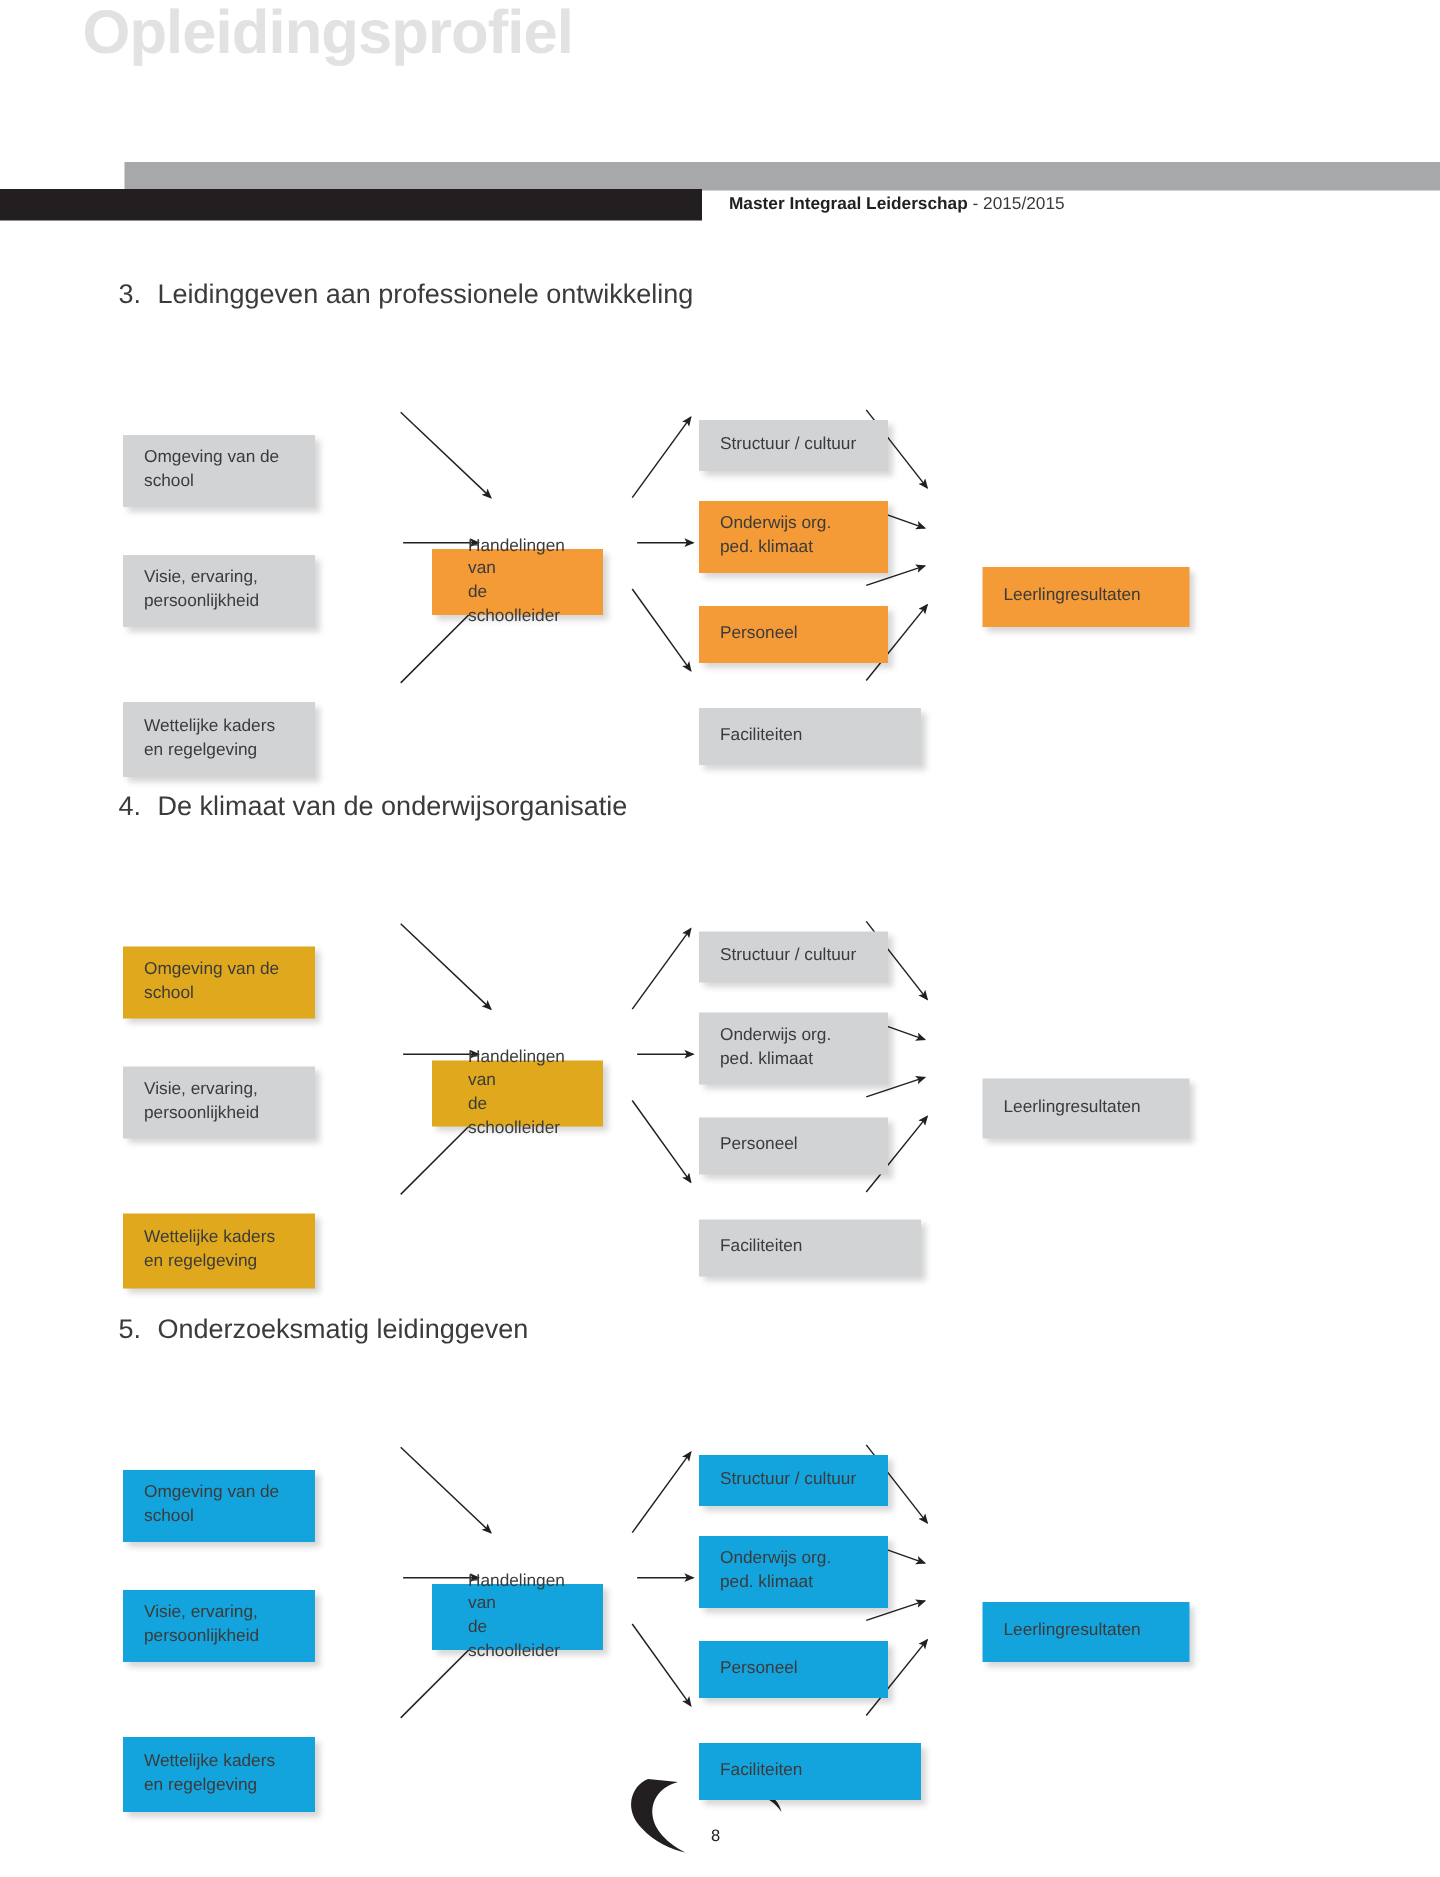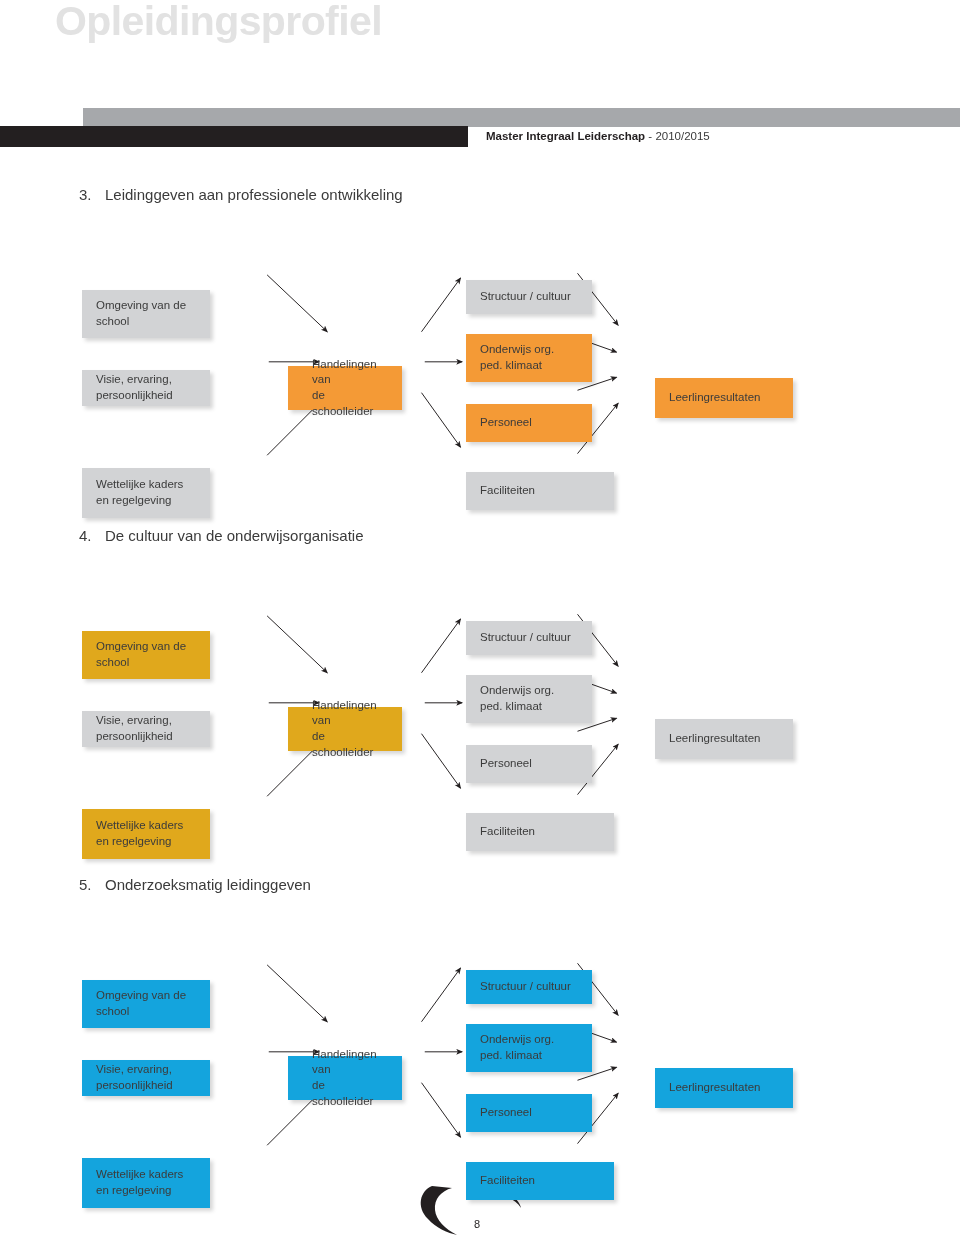--- a/index.html
+++ b/index.html
@@ -44,21 +44,21 @@
     white-space: nowrap;
   }
   #header-meta .strong { font-weight: bold; }
   #header-meta .light { color: #3a3a3a; font-weight: normal; }
 
   
   .section { position: absolute; left: 0; width: 960px; }
   .section-heading {
     position: absolute;
     left: 79px;
-    font-size: 15px;
+    font-size: 18px;
     color: #3b3b3b;
     white-space: nowrap;
   }
   .section-heading .num {
     display: inline-block;
     width: 26px;
   }
 
   
   .diagram { position: absolute; left: 0; top: 0; width: 960px; height: 260px; }
@@ -78,21 +78,21 @@
     box-shadow: 3px 3px 4px rgba(0,0,0,0.16);
     z-index: 2;
   }
   .node.grey  { background: #d2d3d5; }
   .node.orange{ background: #f49a36; }
   .node.gold  { background: #e0a81c; }
   .node.blue  { background: #14a4dd; }
 
   
   .n-omgeving   { left: 82px;  top: 72px;  width: 128px; height: 48px; }
-  .n-visie      { left: 82px;  top: 152px; width: 128px; height: 36px; }
+  .n-visie      { left: 82px;  top: 152px; width: 128px; height: 48px; }
   .n-wettelijke { left: 82px;  top: 240px; width: 128px; height: 50px; margin-top: 10px; }
   .n-centraal   { left: 288px; top: 148px; width: 114px; height: 44px; padding-left: 24px; }
   .n-structuur  { left: 466px; top: 62px;  width: 126px; height: 34px; align-items: center; }
   .n-onderwijs  { left: 466px; top: 116px; width: 126px; height: 48px; }
   .n-personeel  { left: 466px; top: 186px; width: 126px; height: 38px; }
   .n-faciliteit { left: 466px; top: 254px; width: 148px; height: 38px; }
   .n-leerling   { left: 655px; top: 160px; width: 138px; height: 40px; }
 
   
   #footer { position: absolute; left: 0; top: 1185px; width: 960px; height: 66px; }
@@ -102,21 +102,21 @@
     font-size: 11px;
     color: #231f20;
   }
 </style>
 </head>
 <body>
 
 <div id="doc-title">Opleidingsprofiel</div>
 <div id="header-bar-gray"></div>
 <div id="header-bar-dark"></div>
-<div id="header-meta"><span class="strong">Master Integraal Leiderschap</span><span class="light"> - 2010/2015</span></div>
+<div id="header-meta"><span class="strong">Master Integraal Leiderschap</span><span class="light"> - 2015/2015</span></div>
 
 <div id="sections-root">
     <div class="section" style="top: 186px;">
       <div class="section-heading"><span class="num">3.</span><span>Leidinggeven aan professionele ontwikkeling</span></div>
       <div class="diagram" style="top: 32px;">
         <svg class="arrows" viewBox="0 0 960 320" width="960" height="320">
           <defs>
             <marker id="ah0" markerWidth="7" markerHeight="7" refX="6" refY="3" orient="auto" markerUnits="strokeWidth">
               <path d="M0,0 L7,3 L0,6 L1.6,3 Z" fill="#231f20"></path>
             </marker>
@@ -178,21 +178,21 @@
           </div>
         </div>
         <div class="node orange n-leerling">
           <div>
             <div>Leerlingresultaten</div>
           </div>
         </div>
       </div>
     </div>
     <div class="section" style="top: 527px;">
-      <div class="section-heading"><span class="num">4.</span><span>De cultuur van de onderwijsorganisatie</span></div>
+      <div class="section-heading"><span class="num">4.</span><span>De klimaat van de onderwijsorganisatie</span></div>
       <div class="diagram" style="top: 32px;">
         <svg class="arrows" viewBox="0 0 960 320" width="960" height="320">
           <defs>
             <marker id="ah1" markerWidth="7" markerHeight="7" refX="6" refY="3" orient="auto" markerUnits="strokeWidth">
               <path d="M0,0 L7,3 L0,6 L1.6,3 Z" fill="#231f20"></path>
             </marker>
           </defs>
           <line x1="218" y1="70" x2="292" y2="140" stroke="#231f20" stroke-width="1.2" marker-end="url(#ah1)"></line>
           <line x1="220" y1="177" x2="282" y2="177" stroke="#231f20" stroke-width="1.2" marker-end="url(#ah1)"></line>
           <line x1="218" y1="292" x2="292" y2="218" stroke="#231f20" stroke-width="1.2" marker-end="url(#ah1)"></line>

